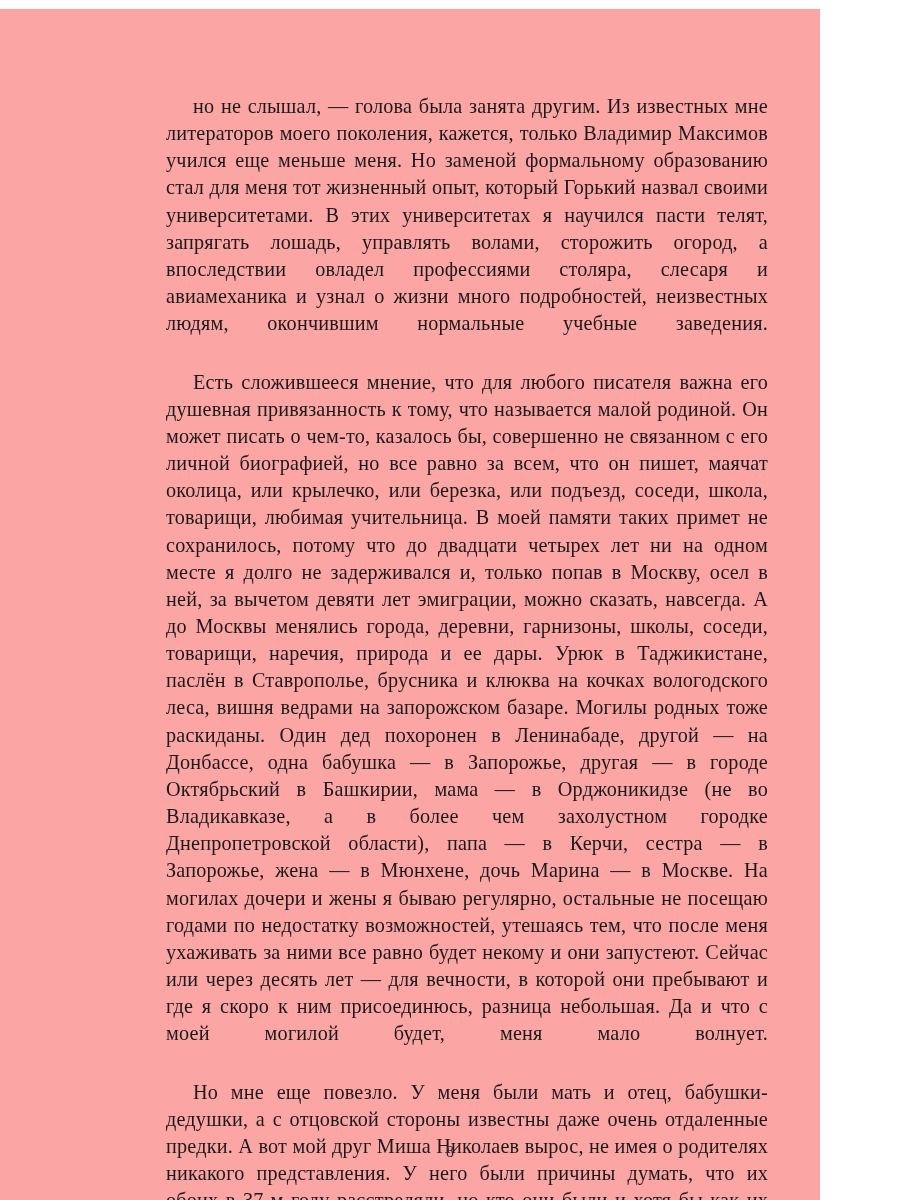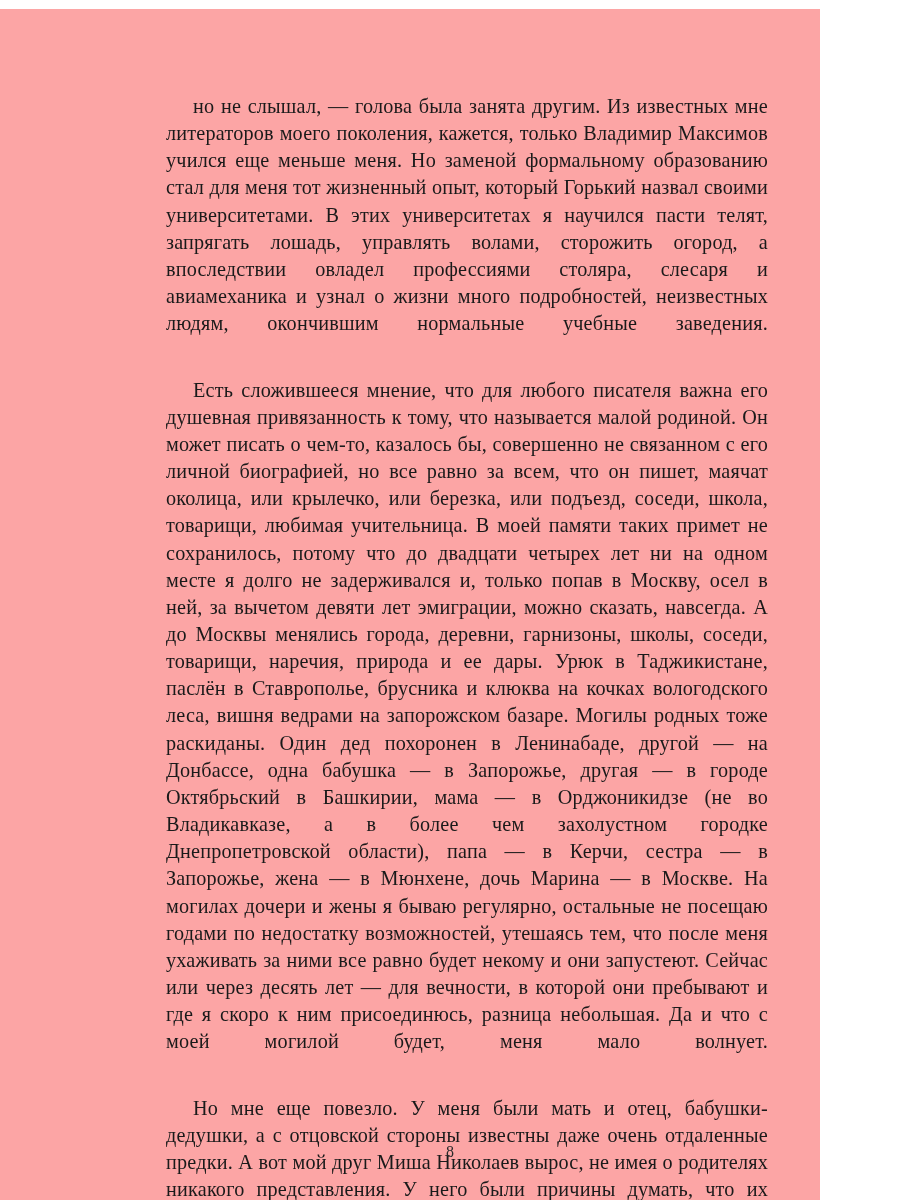--- a/index.html
+++ b/index.html
@@ -40,21 +40,21 @@
     font-size: 20.2px;
     line-height: 27.15px;
     text-indent: 27px;
     hyphens: manual;
     -webkit-hyphens: manual;
     letter-spacing: 0.01em;
     word-spacing: 0.005em;
   }
 
   .para + .para {
-    margin-top: 12px;
+    margin-top: 4px;
   }
 
   
   .para::after {
     content: "";
     display: inline-block;
     width: 100%;
   }
 
   .page-number {

